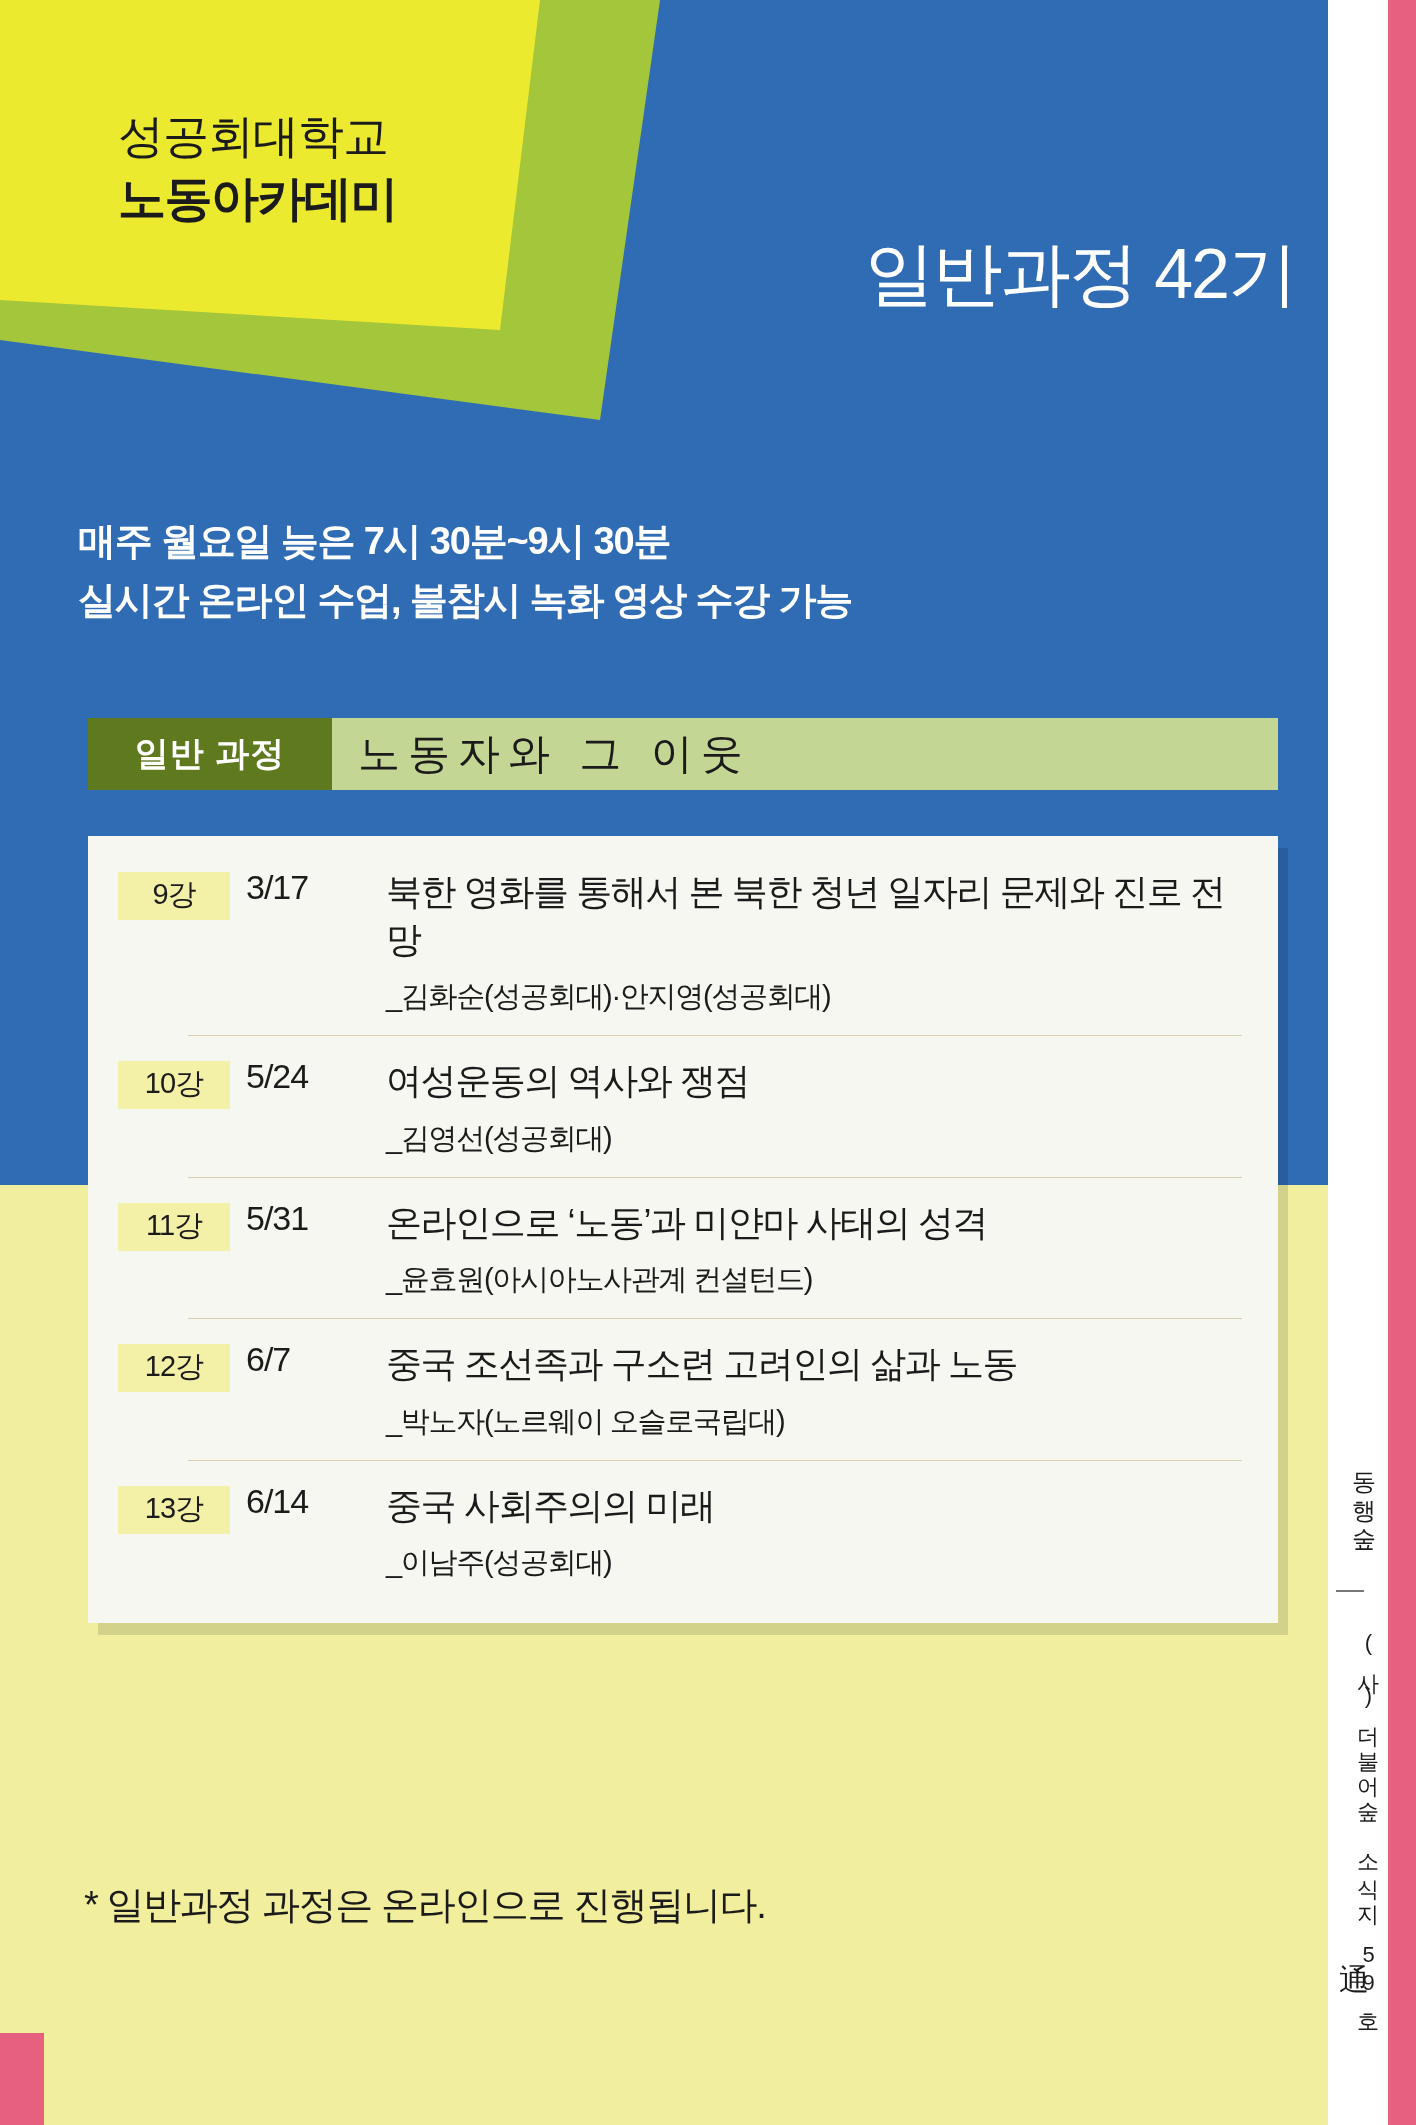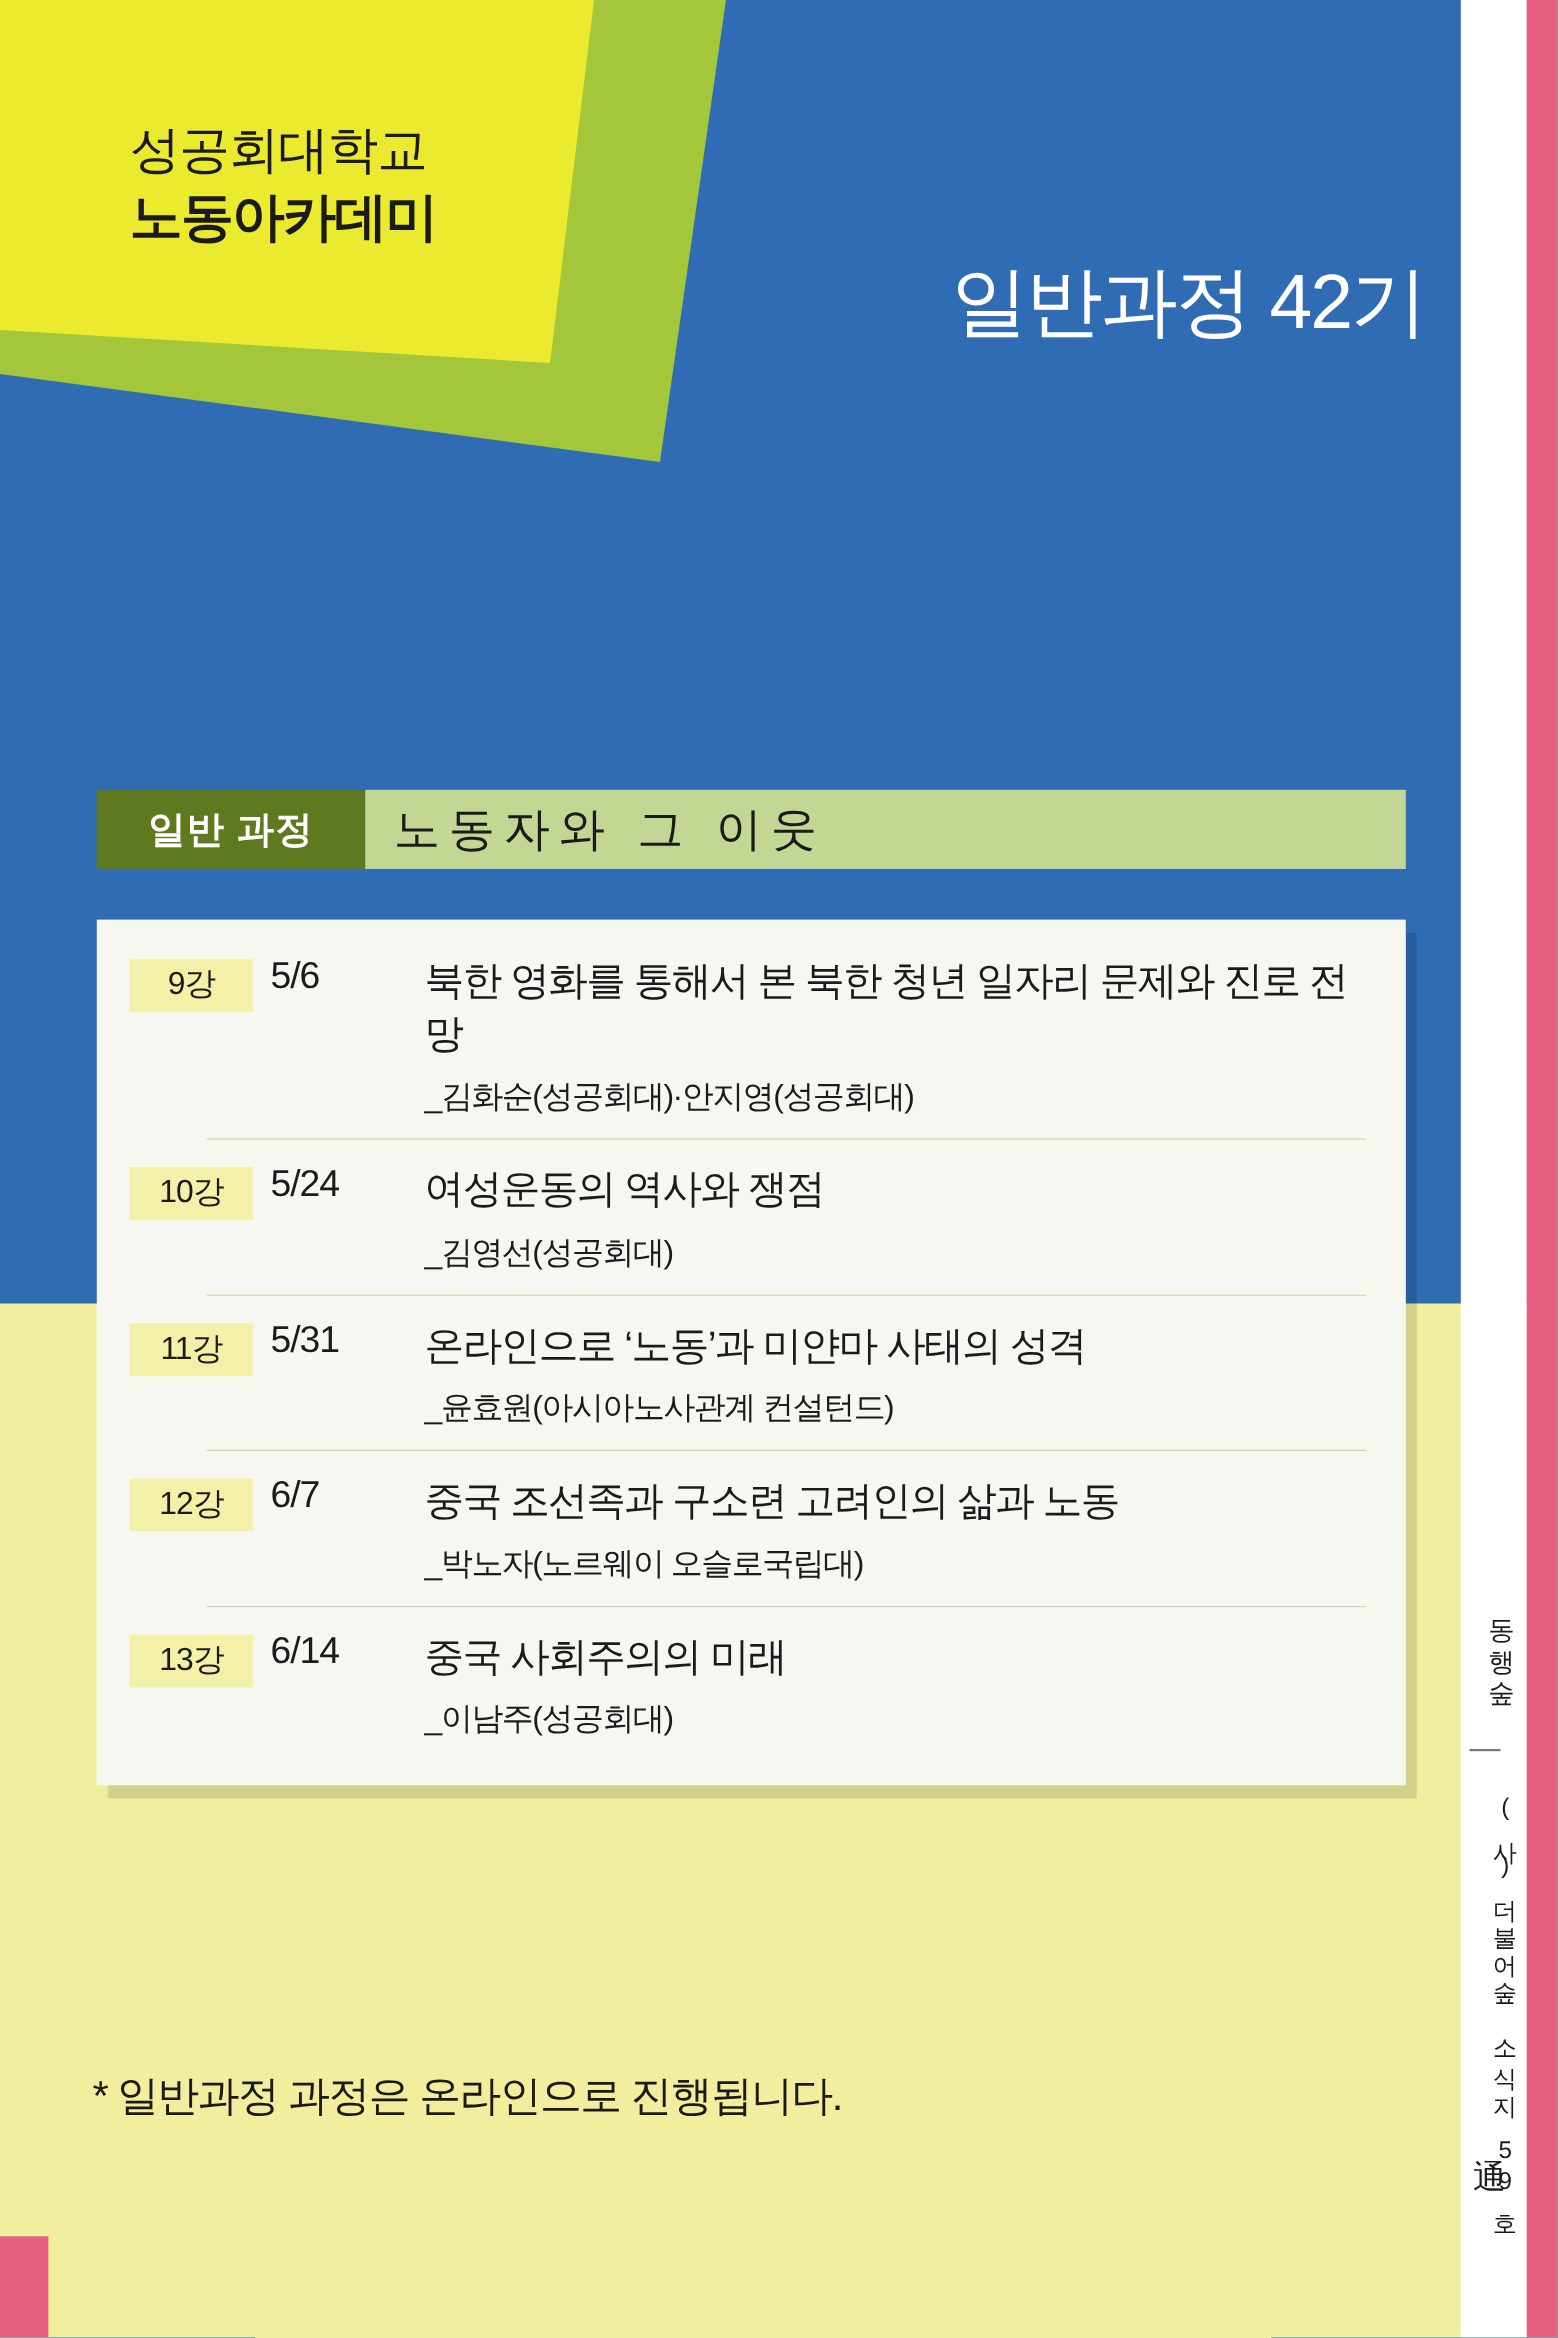--- a/index.html
+++ b/index.html
@@ -298,31 +298,35 @@
   <div class="bg-pink"></div>
   <div class="bg-pink-square"></div>
 
   <div class="brand">
     <div class="line1">성공회대학교</div>
     <div class="line2">노동아카데미</div>
   </div>
 
   <div class="course-title">일반과정 42기</div>
 
+  <div class="info">
+    <div>매주 월요일 늦은 7시 30분~9시 30분</div>
+    <div>실시간 온라인 수업, 불참시 녹화 영상 수강 가능</div>
+  </div>
 
   <div class="section-bar">
     <div class="section-tag">일반 과정</div>
     <div class="section-name">노동자와 그 이웃</div>
   </div>
 
   <div class="card">
 
     <div class="row">
       <div class="lec-no">9강</div>
-      <div class="lec-date">5/6</div>
+      <div class="lec-date">3/17</div>
       <div class="lec-body">
         <div class="lec-title">북한 영화를 통해서 본 북한 청년 일자리 문제와 진로 전망</div>
         <div class="lec-speaker">_김화순(성공회대)·안지영(성공회대)</div>
       </div>
     </div>
 
     <div class="row">
       <div class="lec-no">10강</div>
       <div class="lec-date">5/24</div>
       <div class="lec-body">

